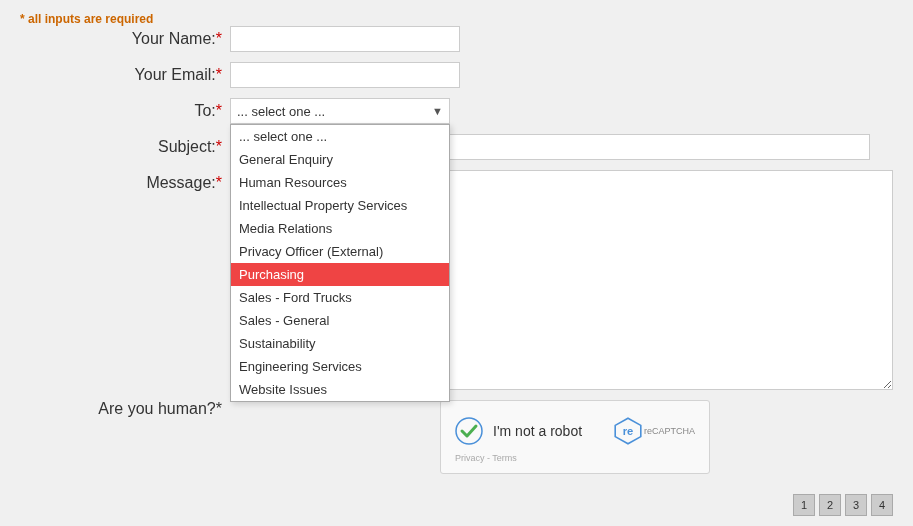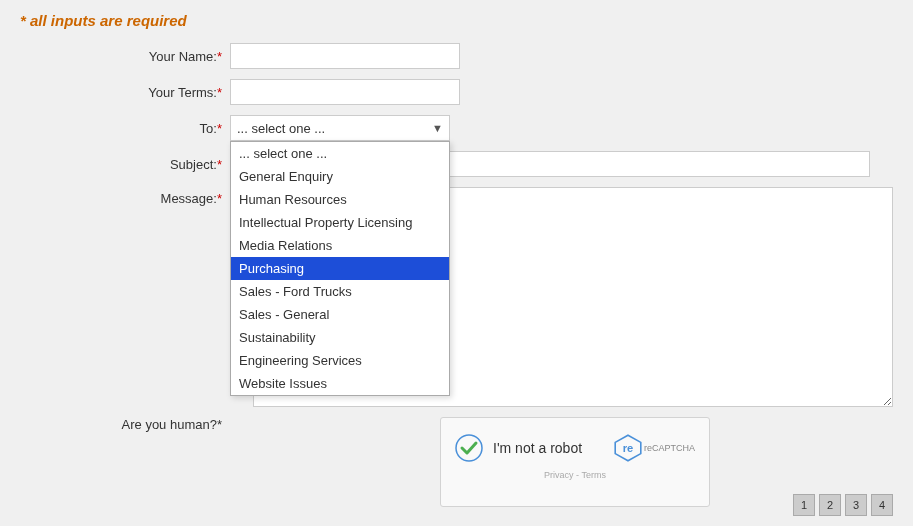--- a/index.html
+++ b/index.html
@@ -11,35 +11,34 @@
     }
     .page-container {
       background: #f0f0f0;
       width: 913px;
       min-height: 526px;
       padding: 12px 20px;
       position: relative;
     }
     .required-notice {
       color: #cc6600;
-      font-style: italic;
-      font-size: 15px;
-      margin-bottom: 14px;
+      font-size: 12px;
+      margin-bottom: 0;
       font-weight: bold;
     }
     .form-row {
       display: flex;
       align-items: center;
       margin-bottom: 10px;
     }
     .form-label {
       width: 210px;
       text-align: right;
       padding-right: 8px;
-      font-size: 13px;
+      font-size: 16px;
       color: #333;
     }
     .form-label .asterisk {
       color: #cc0000;
     }
     .form-input-text {
       width: 230px;
       height: 26px;
       border: 1px solid #ccc;
       padding: 3px 6px;
@@ -104,30 +103,30 @@
       z-index: 100;
       box-shadow: 2px 2px 6px rgba(0,0,0,0.15);
     }
     .dropdown-item {
       padding: 4px 8px;
       font-size: 13px;
       cursor: pointer;
       white-space: nowrap;
     }
     .dropdown-item.selected {
-      background: #1d4ed8;
+      background: #ef4444;
       color: #fff;
     }
     .captcha-container {
       margin-left: 210px;
       width: 270px;
       border: 1px solid #d3d3d3;
       background: #f9f9f9;
       border-radius: 3px;
-      padding: 14px 14px 26px 14px;
+      padding: 14px 14px 10px 14px;
     }
     .captcha-inner {
       display: flex;
       align-items: center;
       justify-content: space-between;
     }
     .captcha-left {
       display: flex;
       align-items: center;
       gap: 10px;
@@ -154,21 +153,21 @@
       font-size: 9px;
       color: #999;
     }
     .captcha-logo-icon {
       width: 32px;
       height: 32px;
     }
     .captcha-footer {
       font-size: 9px;
       color: #aaa;
-      text-align: center;
+      text-align: left;
       margin-top: 6px;
     }
     .are-you-human-row {
       display: flex;
       align-items: flex-start;
       margin-top: 10px;
     }
     .pagination-area {
       position: absolute;
       bottom: 10px;
@@ -197,40 +196,41 @@
 
   <div class="form-row">
     <label class="form-label">
       <span>Your Name:</span><span class="asterisk">*</span>
     </label>
     <input type="text" class="form-input-text" style="">
   </div>
 
   <div class="form-row">
     <label class="form-label">
-      <span>Your Terms:</span><span class="asterisk">*</span>
+      <span>Your Email:</span><span class="asterisk">*</span>
     </label>
     <input type="text" class="form-input-text" style="">
   </div>
 
   <div class="form-row">
     <label class="form-label">
       <span>To:</span><span class="asterisk">*</span>
     </label>
     <div class="select-container">
       <div class="select-display">
         <span>... select one ...</span>
         <span class="select-arrow">▼</span>
       </div>
       <div class="dropdown-list">
         <div class="dropdown-item">... select one ...</div>
         <div class="dropdown-item">General Enquiry</div>
         <div class="dropdown-item">Human Resources</div>
-        <div class="dropdown-item">Intellectual Property Licensing</div>
+        <div class="dropdown-item">Intellectual Property Services</div>
         <div class="dropdown-item">Media Relations</div>
+        <div class="dropdown-item">Privacy Officer (External)</div>
         <div class="dropdown-item selected">Purchasing</div>
         <div class="dropdown-item">Sales - Ford Trucks</div>
         <div class="dropdown-item">Sales - General</div>
         <div class="dropdown-item">Sustainability</div>
         <div class="dropdown-item">Engineering Services</div>
         <div class="dropdown-item">Website Issues</div>
       </div>
     </div>
   </div>
 

